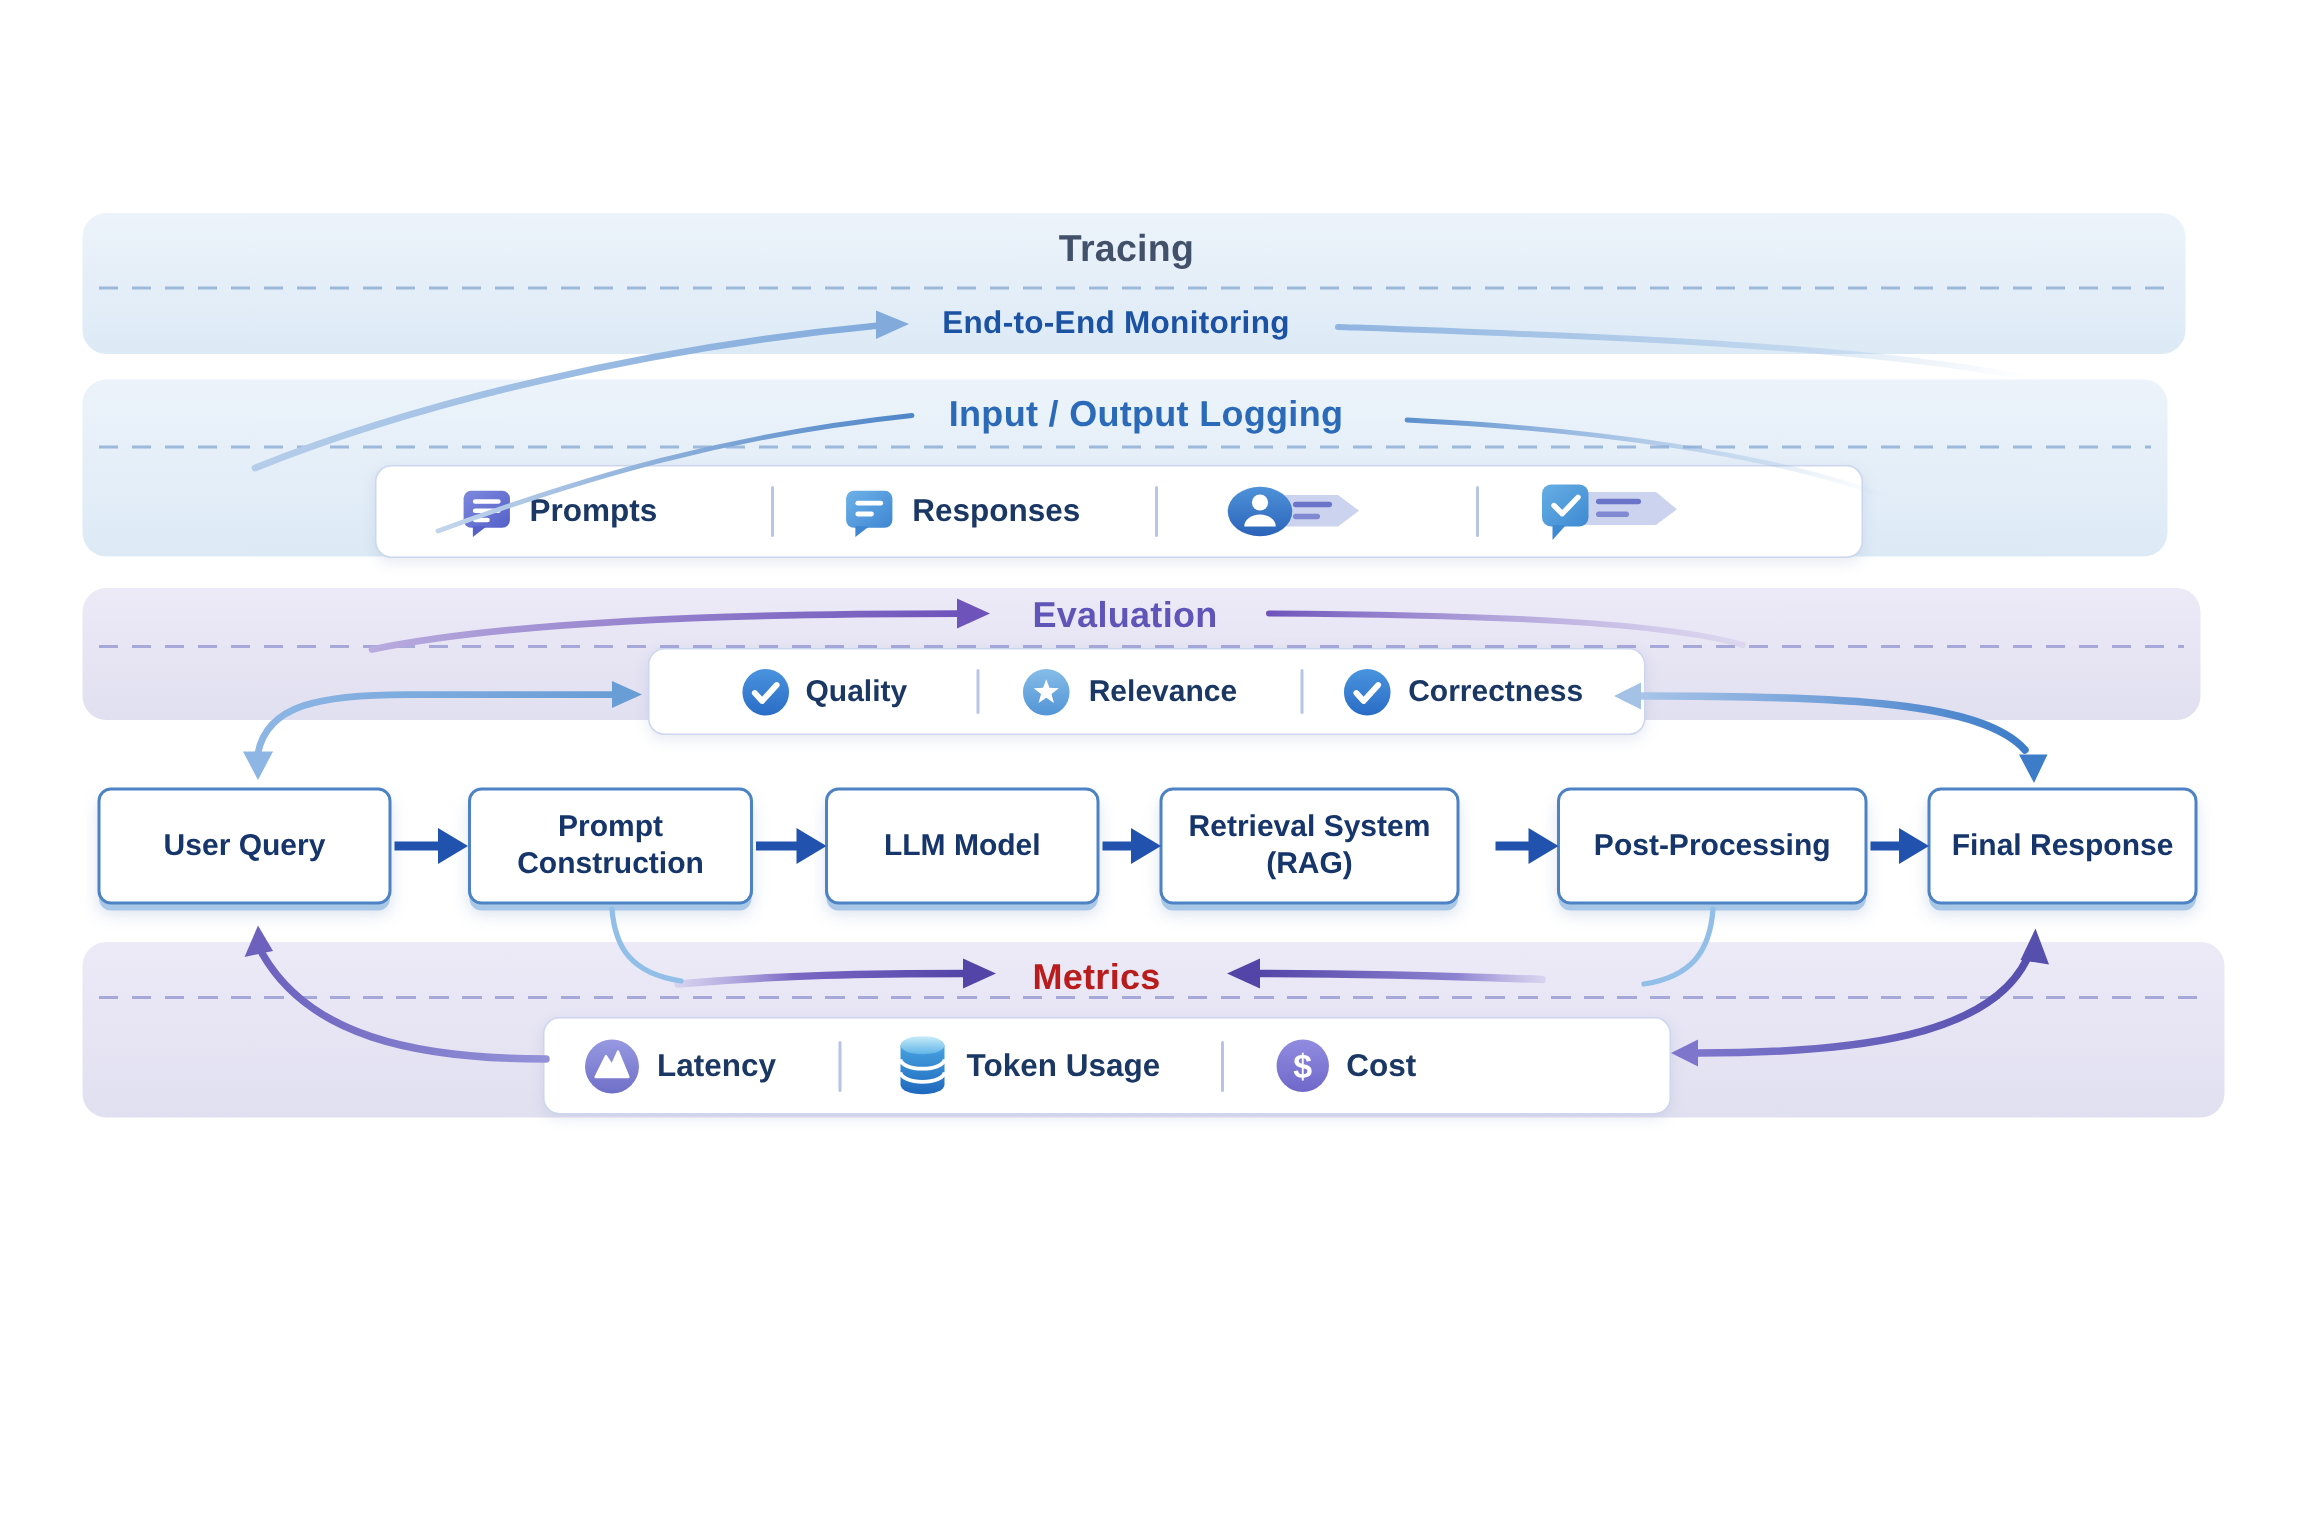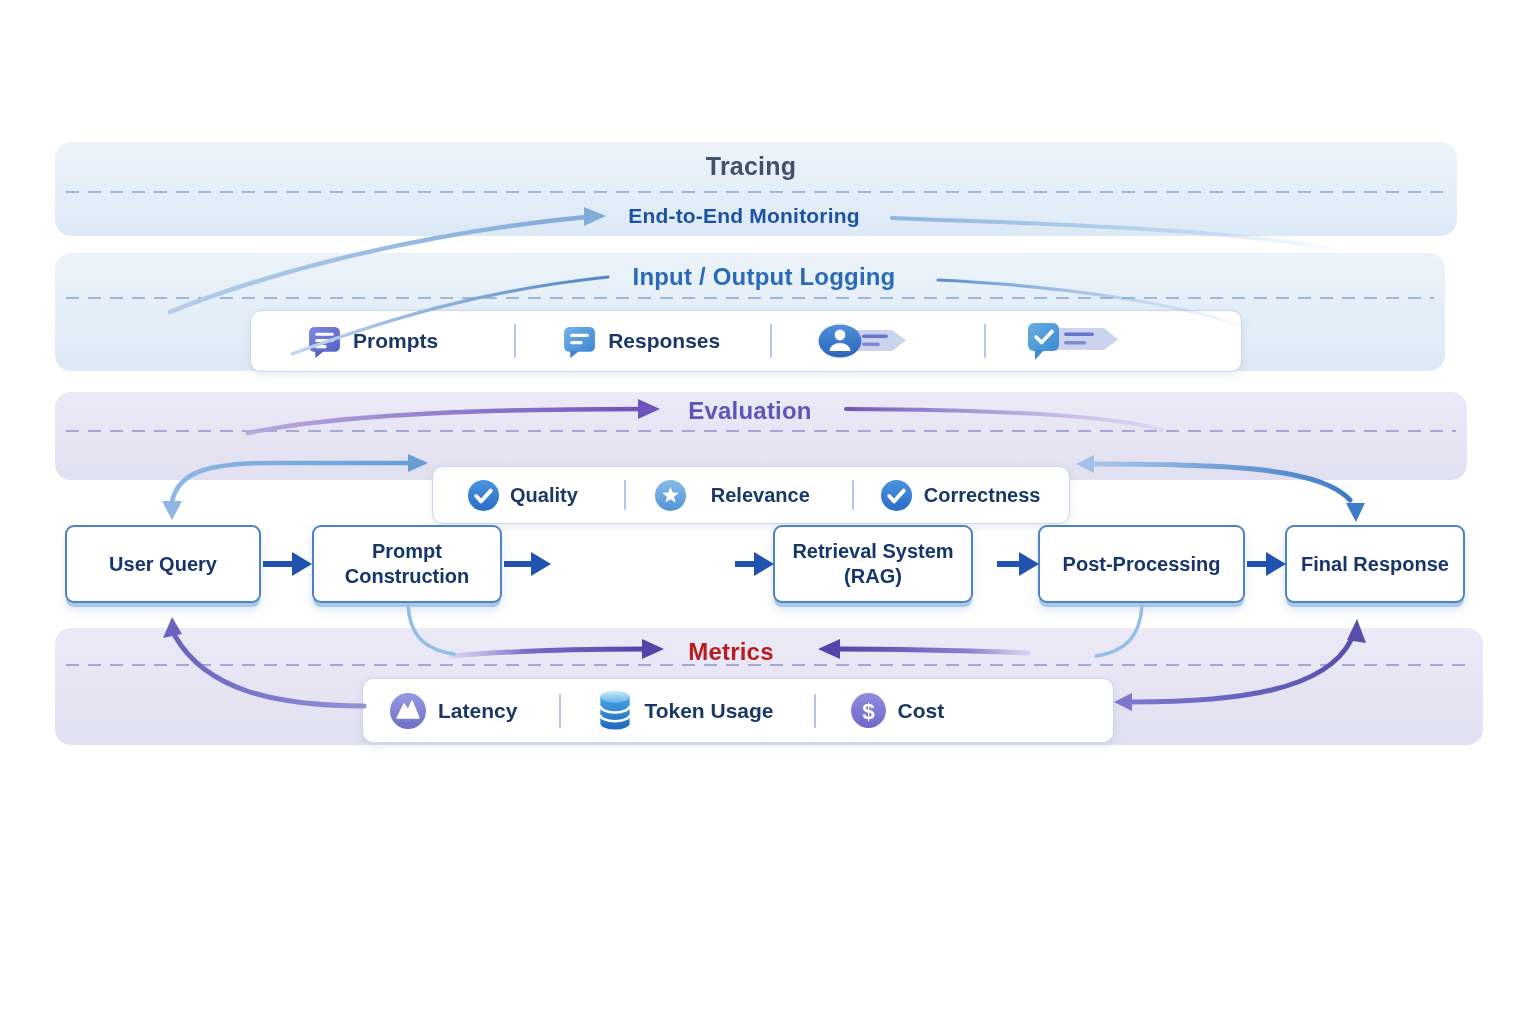--- a/index.html
+++ b/index.html
@@ -28,21 +28,21 @@
   #title-tracing{left:751px;top:152px;font-size:25px;color:#42506a;}
   #title-e2e{left:744px;top:204px;font-size:21px;font-weight:600;color:#1c52a3;}
   #title-io{left:764px;top:263px;font-size:24px;color:#2b6ab8;}
   #title-eval{left:750px;top:397px;font-size:24px;color:#5f55b8;}
   #title-metrics{left:731px;top:638px;font-size:24px;color:#b91c1c;}
 
   
   .card{position:absolute;background:#ffffff;border:1px solid #ccd6ee;border-radius:11px;
         box-shadow:0 3px 9px rgba(110,130,180,.16);display:flex;align-items:center;}
   #card-io{left:250px;top:310px;width:990px;height:60px;}
-  #card-eval{left:432px;top:466px;width:636px;height:56px;}
+  #card-eval{left:432px;top:432px;width:636px;height:56px;padding-left:27px;}
   #card-metrics{left:362px;top:678px;width:750px;height:63px;}
   .item{display:flex;align-items:center;gap:11px;}
   .item-label{font-size:21px;font-weight:600;color:#1b3865;white-space:nowrap;}
   .vsep{width:2px;height:34px;background:#b7c6e4;border-radius:1px;}
   .vsep.p{background:#b9c2e6;}
 
   
   .node{position:absolute;top:525px;height:78px;background:#ffffff;border:2px solid #4d82c4;border-radius:9px;
         box-shadow:0 5px 0 -1px #a9c8e8,0 7px 10px rgba(120,150,200,.25);
         display:flex;align-items:center;justify-content:center;text-align:center;
@@ -155,21 +155,21 @@
           <stop offset="0" stop-color="#4a94de"></stop>
               <stop offset="1" stop-color="#2a6cc6"></stop>
             </linearGradient>
           </defs>
         <circle cx="17" cy="17" r="16" fill="url(#gQ)"></circle>
         <path d="M9.5,17.5 l5,5.5 L24.5,12" stroke="#ffffff" stroke-width="4" fill="none" stroke-linecap="round" stroke-linejoin="round"></path>
       </svg>
       <span class="item-label" style="font-size:20px;">Quality</span>
     </div>
     <div class="vsep" style="margin-left:46px;height:30px;"></div>
-    <div class="item" style="margin-left:28px;gap:24px;">
+    <div class="item" style="margin-left:28px;gap:12px;">
       <svg width="33" height="33" viewBox="0 0 34 34">
         <defs>
             <linearGradient id="gR" x1="0" y1="0" x2="0" y2="1">
           <stop offset="0" stop-color="#86bce8"></stop>
               <stop offset="1" stop-color="#5294d6"></stop>
             </linearGradient>
           </defs>
         <circle cx="17" cy="17" r="16" fill="url(#gR)"></circle>
         <polygon fill="#ffffff" points="17,8 19.2,13.9 25.6,14.2 20.6,18.2 22.3,24.3 17,20.8 11.7,24.3 13.4,18.2 8.4,14.2 14.8,13.9"></polygon>
       </svg>
@@ -230,20 +230,21 @@
           </defs>
         <circle cx="18" cy="18" r="17" fill="url(#gC)"></circle>
         <text x="18" y="26" text-anchor="middle" font-size="22" font-weight="bold" fill="#ffffff" font-family="Liberation Sans, DejaVu Sans, sans-serif">$</text>
       </svg>
       <span class="item-label">Cost</span>
     </div>
   </div>
 
   <div class="node" id="node-1">User Query</div>
   <div class="node" id="node-2">Prompt Construction</div>
+  <div class="node" id="node-3">LLM Model</div>
   <div class="node" id="node-4">Retrieval System (RAG)</div>
   <div class="node" id="node-5">Post-Processing</div>
   <div class="node" id="node-6">Final Response</div>
 
   <svg id="arrows" width="1536" height="1024" viewBox="0 0 1536 1024">
     <defs>
       <linearGradient id="aLight" x1="0" y1="0" x2="1" y2="0">
           <stop offset="0" stop-color="#b5cdea"></stop>
           <stop offset="1" stop-color="#82abdc"></stop>
         </linearGradient>

